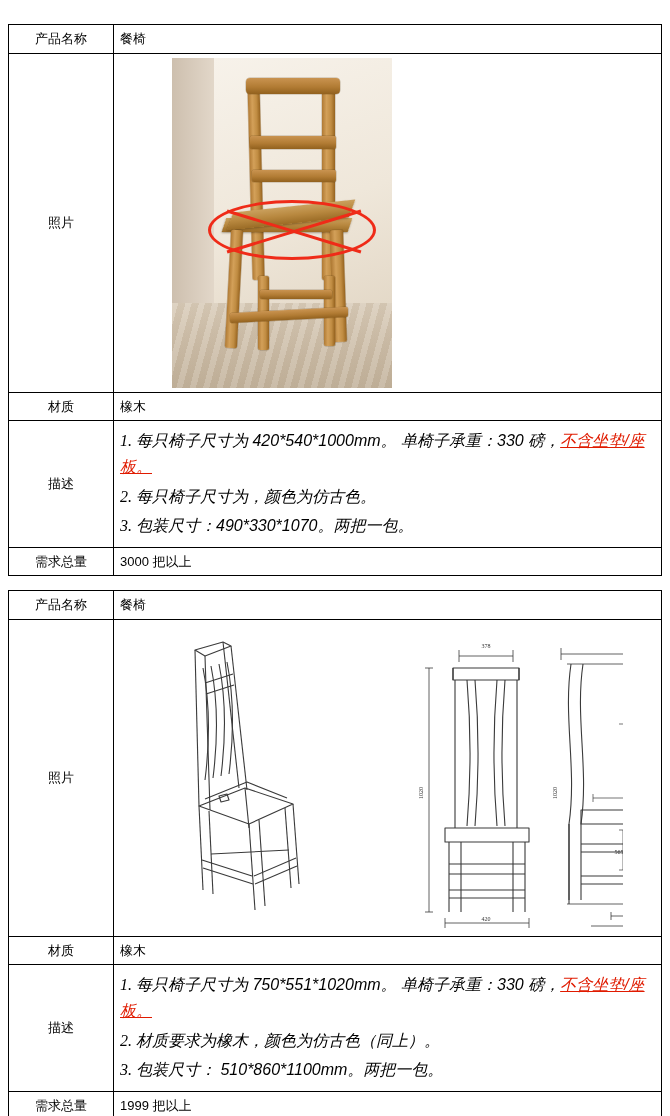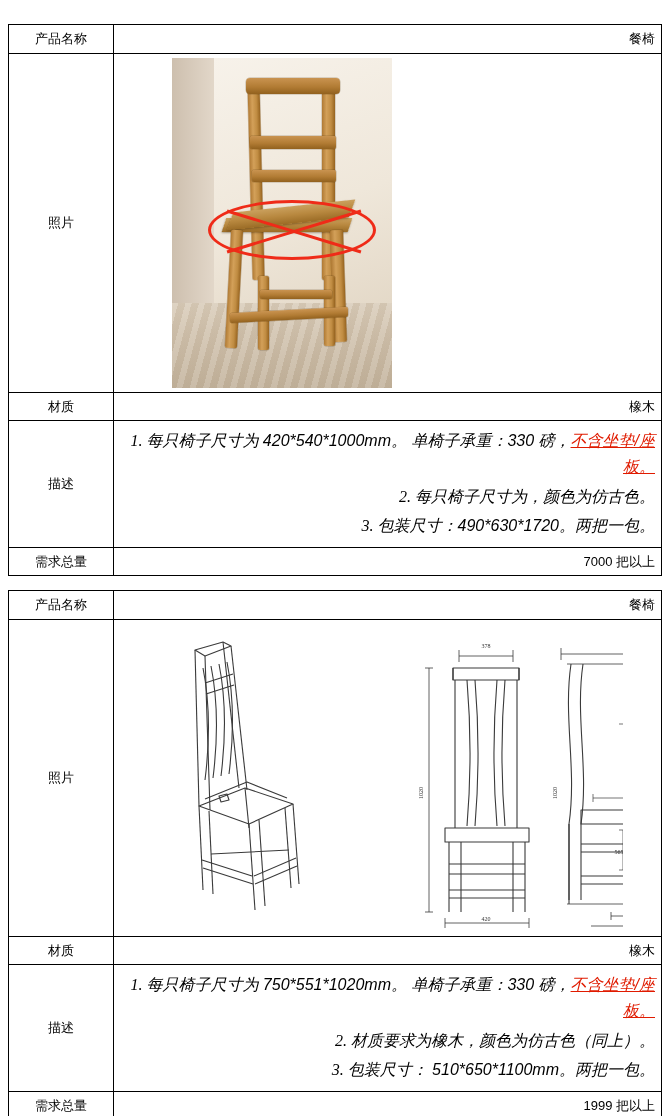--- a/index.html
+++ b/index.html
@@ -33,21 +33,20 @@
     line-height: 1.5;
   }
   td.label {
     width: 92px;
     text-align: center;
     font-size: 13px;
     white-space: nowrap;
   }
   td.value {
     font-size: 13px;
-    text-align: right;
   }
   td.photo-cell {
     padding: 10px 6px;
     text-align: left;
   }
   .desc-list {
     margin: 0;
     padding: 0;
     list-style: none;
   }
@@ -177,27 +176,27 @@
     <tr>
       <td class="label">材质</td>
       <td class="value">橡木</td>
     </tr>
     <tr>
       <td class="label">描述</td>
       <td class="value">
         <ul class="desc-list">
               <li><span class="num">1. </span><span>每只椅子尺寸为 420*540*1000mm。 单椅子承重：330 磅，</span><span class="red">不含坐垫/座板。</span></li>
               <li><span class="num">2. </span><span>每只椅子尺寸为，颜色为仿古色。</span></li>
-              <li><span class="num">3. </span><span>包装尺寸：490*630*1720。两把一包。</span></li>
+              <li><span class="num">3. </span><span>包装尺寸：490*330*1070。两把一包。</span></li>
             </ul>
       </td>
     </tr>
     <tr>
       <td class="label">需求总量</td>
-      <td class="value">7000 把以上</td>
+      <td class="value">3000 把以上</td>
     </tr>
   </tbody>
     </table>
 
   <table class="spec">
     <tbody>
         <tr>
       <td class="label">产品名称</td>
       <td class="value">餐椅</td>
     </tr>
@@ -322,21 +321,21 @@
     <tr>
       <td class="label">材质</td>
       <td class="value">橡木</td>
     </tr>
     <tr>
       <td class="label">描述</td>
       <td class="value">
         <ul class="desc-list">
               <li><span class="num">1. </span><span>每只椅子尺寸为 750*551*1020mm。 单椅子承重：330 磅，</span><span class="red">不含坐垫/座板。</span></li>
               <li><span class="num">2. </span><span>材质要求为橡木，颜色为仿古色（同上）。</span></li>
-              <li><span class="num">3. </span><span>包装尺寸： 510*650*1100mm。两把一包。</span></li>
+              <li><span class="num">3. </span><span>包装尺寸： 510*860*1100mm。两把一包。</span></li>
             </ul>
       </td>
     </tr>
     <tr>
       <td class="label">需求总量</td>
       <td class="value">1999 把以上</td>
     </tr>
   </tbody>
     </table>
 

